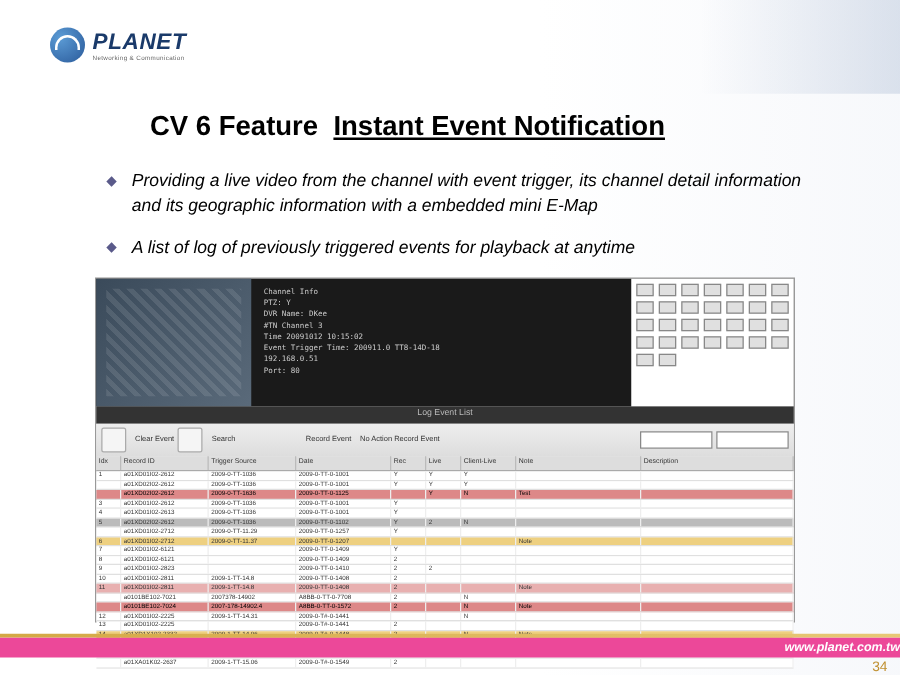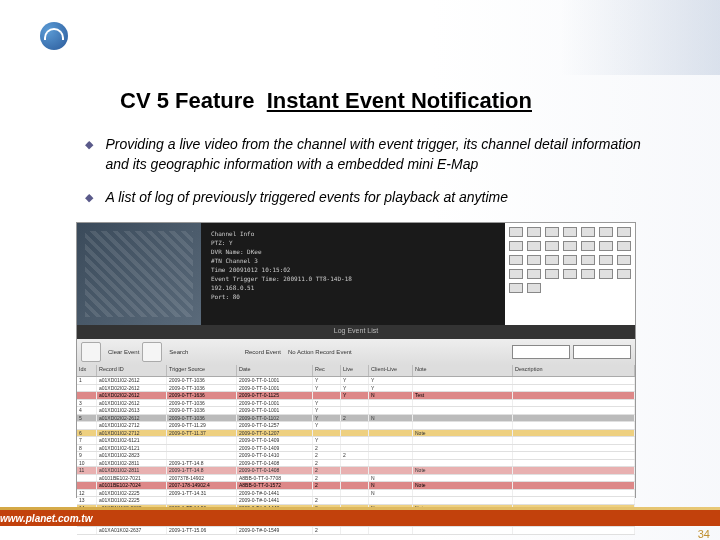--- a/index.html
+++ b/index.html
@@ -34,37 +34,41 @@
   .ss-header { height: 12px; background: #ddd; display: flex; font-size: 5.5px; color: #333; border-bottom: 1px solid #aaa; }
   .ss-header div { padding: 1px 2px; border-right: 1px solid #bbb; overflow: hidden; white-space: nowrap; }
   .ss-rows { overflow: hidden; }
   .ss-row { height: 7.5px; display: flex; font-size: 5px; color: #333; border-bottom: 1px solid #e0e0e0; background: #fff; }
   .ss-row.hl-red { background: #d88; color: #000; }
   .ss-row.hl-gray { background: #bbb; }
   .ss-row.hl-yellow { background: #eed080; }
   .ss-row.hl-pink { background: #e8b0b0; }
   .ss-row div { padding: 0 2px; border-right: 1px solid #eee; overflow: hidden; white-space: nowrap; }
   .c-idx { width: 20px; } .c-rid { width: 70px; } .c-tsrc { width: 70px; } .c-date { width: 76px; } .c-rec { width: 28px; } .c-live { width: 28px; } .c-cli { width: 44px; } .c-note { width: 100px; } .c-desc { flex: 1; }
-  .footer-bar { position: absolute; bottom: 14px; left: 0; width: 720px; height: 16px; background: #c2410c; display: flex; align-items: center; justify-content: flex-start; }
+  .footer-bar { position: absolute; bottom: 14px; left: 0; width: 720px; height: 16px; background: #ec4899; display: flex; align-items: center; justify-content: flex-end; }
   .footer-bar::before { content: ""; position: absolute; top: -3px; left: 0; width: 720px; height: 3px; background: linear-gradient(90deg, #d4a845, #e8c876); }
   .footer-url { color: #fff; font-size: 10px; font-weight: bold; font-style: italic; }
   .page-num { position: absolute; bottom: 0; right: 10px; font-size: 11px; color: #c09030; text-align: right; }
 </style>
 </head>
 <body>
 
 <div class="bg-image"></div>
 <div class="bg-right"></div>
 
 <div class="logo-area">
   <div class="logo-circle"></div>
+  <div class="logo-text">
+    <div class="logo-name">PLANET</div>
+    <div class="logo-tag">Networking &amp; Communication</div>
+  </div>
 </div>
 
 <div class="title">
-  <span>CV 5 Feature</span>&nbsp;&nbsp;<span class="underline">Instant Event Notification</span>
+  <span>CV 6 Feature</span>&nbsp;&nbsp;<span class="underline">Instant Event Notification</span>
 </div>
 
 <div class="bullets">
   <div class="bullet-row">
     <span class="bullet-marker">◆</span>
     <span class="bullet-text">Providing a live video from the channel with event trigger, its channel detail information and its geographic information with a embedded mini E-Map</span>
   </div>
   <div class="bullet-row">
     <span class="bullet-marker">◆</span>
     <span class="bullet-text">A list of log of previously triggered events for playback at anytime</span>

